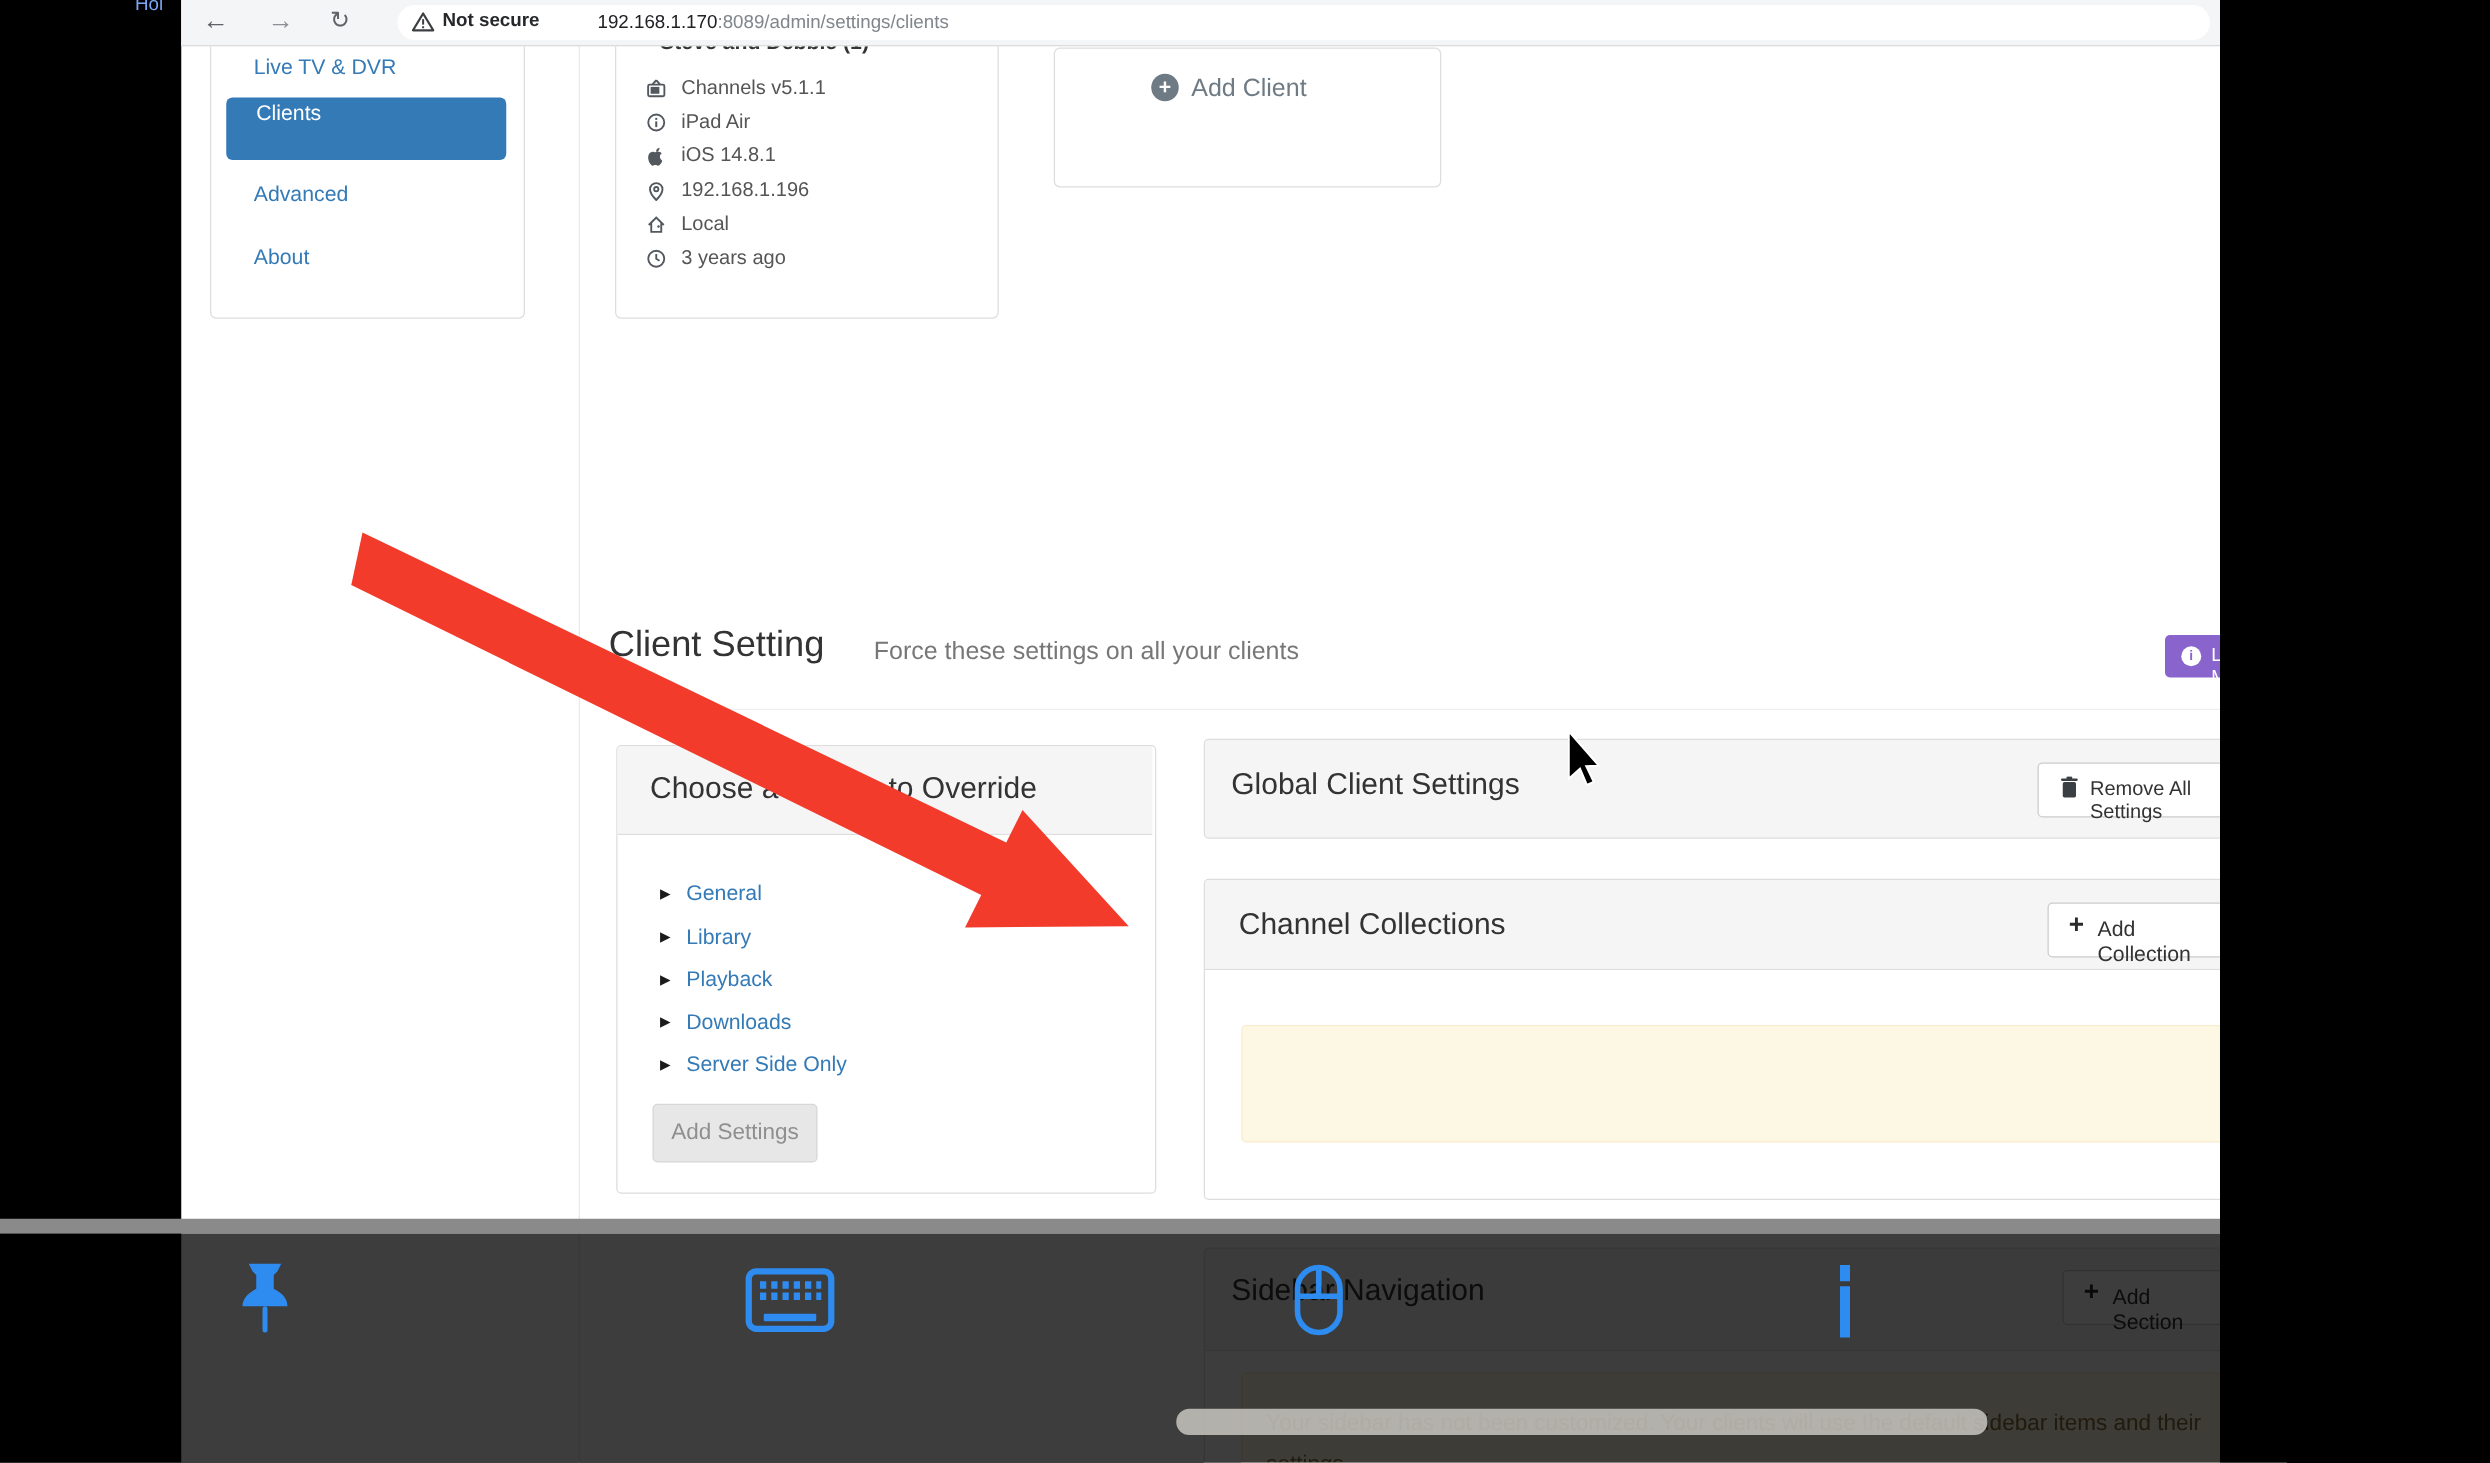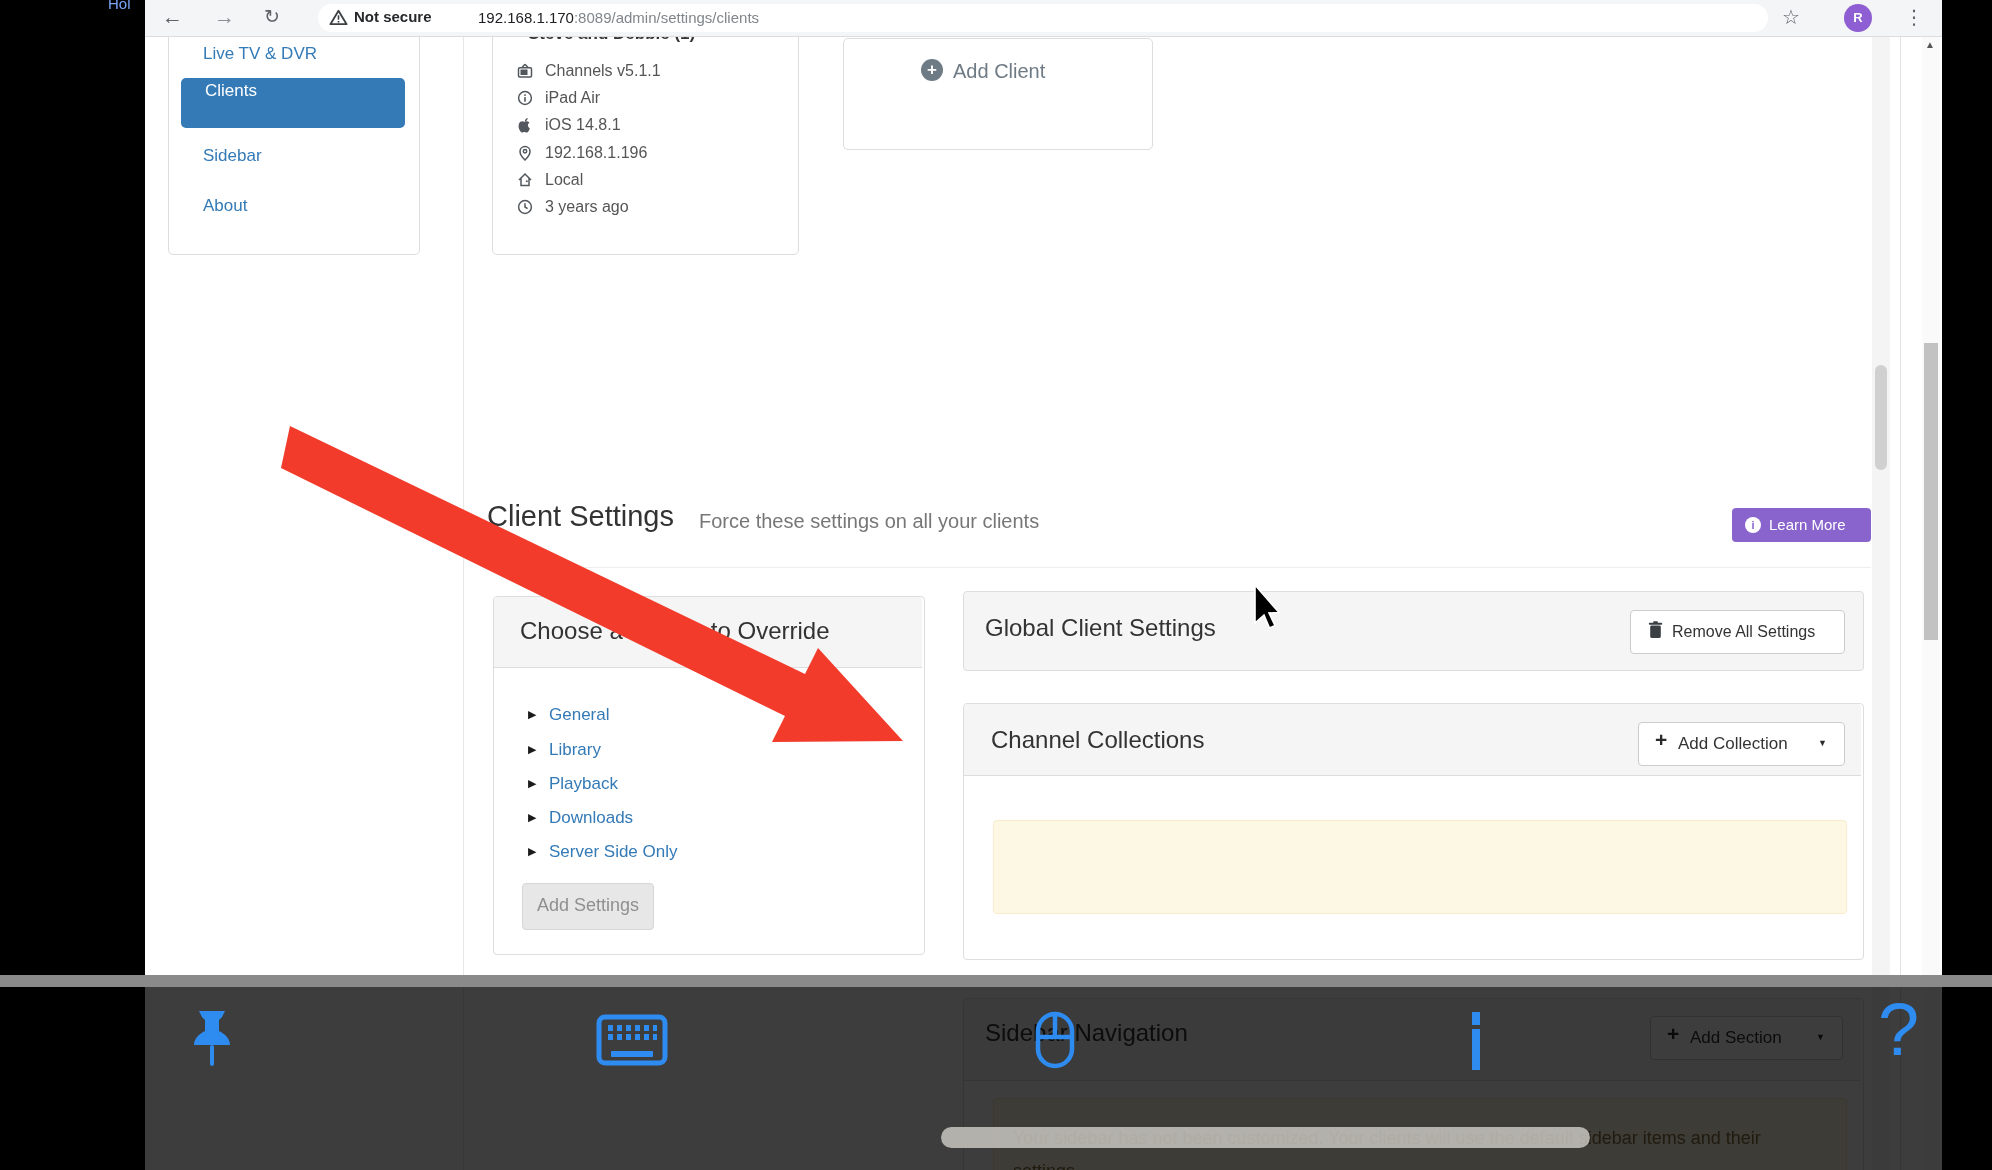--- a/index.html
+++ b/index.html
@@ -1,16 +1,16 @@
 <!DOCTYPE html>
 <html><head>
 <meta charset="utf-8">
 <style>
   html,body{margin:0;padding:0;background:#000;}
-  #stage{position:relative;width:1992px;height:1170px;background:#000;overflow:hidden;
+  #stage{position:relative;width:1776px;height:1170px;background:#000;overflow:hidden;
          font-family:"Liberation Sans", sans-serif;-webkit-font-smoothing:antialiased;}
   .abs{position:absolute;}
   .win{background:#fff;}
   .toolbar{background:#f4f5f6;border-bottom:1px solid #dcdcdc;}
   .navglyph{color:#5f6368;font-size:21px;line-height:24px;}
   .pill{background:#fff;border-radius:14px;}
   .notsecure{color:#26282b;font-size:15px;font-weight:700;}
   .urlhost{color:#202124;font-size:15px;}
   .urlrest{color:#80868b;font-size:15px;}
   .avatar{width:28px;height:28px;border-radius:50%;background:#8d5fd2;color:#fff;
@@ -59,21 +59,21 @@
   <div class="abs" style="left:108px;top:-5px;color:#7aa7f5;font-size:15px;z-index:5;">Hol</div>
 
   <div class="abs win" style="left:145px;top:0;width:1797px;height:1170px;z-index:0;"></div>
 
   <div class="abs divider-v" style="left:463px;top:36px;width:1px;height:1134px;z-index:1;"></div>
 
   <div class="abs card" style="left:168px;top:18px;width:250px;height:235px;z-index:1;"></div>
   <div class="abs navlink" style="left:203px;top:44px;z-index:2;">Live TV &amp; DVR</div>
   <div class="abs navactive" style="left:181px;top:78px;width:224px;height:50px;z-index:2;"></div>
   <div class="abs navactive-label" style="left:205px;top:81px;z-index:3;">Clients</div>
-  <div class="abs navlink" style="left:203px;top:146px;z-index:2;">Sidebar</div>
+  <div class="abs navlink" style="left:203px;top:146px;z-index:2;">Advanced</div>
   <div class="abs navlink" style="left:203px;top:196px;z-index:2;">About</div>
 
   <div class="abs card" style="left:492px;top:18px;width:305px;height:235px;z-index:1;"></div>
   <div class="abs cardtitle" style="left:528px;top:24px;z-index:2;">Steve and Debbie (1)</div>
   <div class="abs caret" style="left:770px;top:28px;color:#555;z-index:2;">▼</div>
 
   <svg class="abs" style="left:517px;top:63px;z-index:2;" width="16" height="16" viewBox="0 0 16 16">
     <rect class="rowicon" x="1.5" y="4.7" width="13" height="9.3" rx="1.2"></rect>
     <path class="rowicon" d="M5,4.5 L8,1.2 M11,4.5 L8,1.2"></path>
     <rect class="rowiconf" x="3.5" y="6.5" width="7" height="5.5"></rect>
@@ -107,21 +107,21 @@
   <svg class="abs" style="left:517px;top:199px;z-index:2;" width="16" height="16" viewBox="0 0 16 16">
     <circle class="rowicon" cx="8" cy="8" r="6.4"></circle>
     <path class="rowicon" d="M8,4.2 L8,8 L10.6,9.6"></path>
   </svg>
   <div class="abs clientrow" style="left:545px;top:198px;z-index:2;">3 years ago</div>
 
   <div class="abs card" style="left:843px;top:38px;width:308px;height:110px;z-index:1;"></div>
   <div class="abs pluscircle" style="left:921px;top:59px;z-index:2;">+</div>
   <div class="abs muted-add" style="left:953px;top:60px;z-index:2;">Add Client</div>
 
-  <div class="abs h-title" style="left:487px;top:500px;z-index:2;">Client Settings</div>
+  <div class="abs h-title" style="left:487px;top:500px;z-index:2;">Client Setting</div>
   <div class="abs h-sub" style="left:699px;top:510px;z-index:2;">Force these settings on all your clients</div>
   <div class="abs btn-purple" style="left:1732px;top:508px;width:139px;height:34px;z-index:2;"></div>
   <div class="abs infocircle" style="left:1745px;top:517px;z-index:3;">i</div>
   <div class="abs" style="left:1769px;top:516px;color:#fff;font-size:15px;z-index:3;">Learn More</div>
   <div class="abs" style="left:487px;top:567px;width:1384px;height:1px;background:#eee;z-index:1;"></div>
 
   <div class="abs panel" style="left:493px;top:596px;width:430px;height:357px;z-index:1;"></div>
   <div class="abs panelhead" style="left:494px;top:597px;width:428px;height:70px;z-index:2;"></div>
   <div class="abs paneltitle" style="left:520px;top:617px;z-index:3;">Choose a Setting to Override</div>
 

